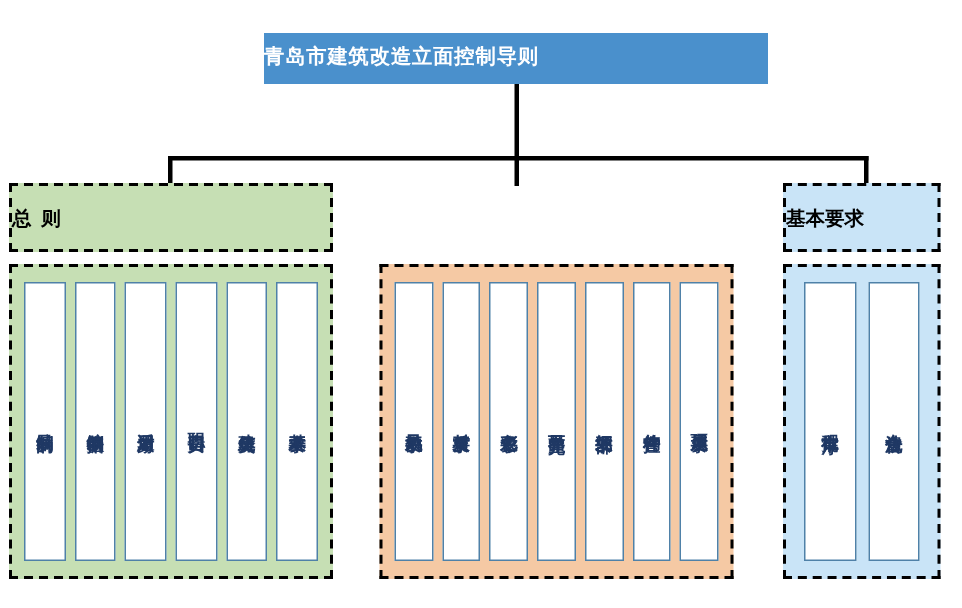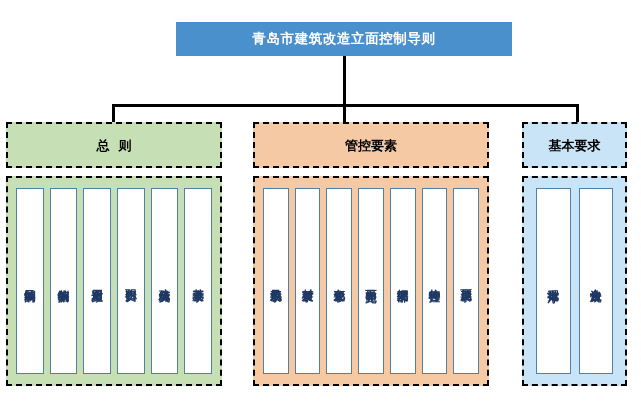--- a/index.html
+++ b/index.html
@@ -25,21 +25,21 @@
   
   .title-bar {
     position: absolute;
     left: 176px;
     top: 22px;
     width: 336px;
     height: 34px;
     background: #4a90cc;
     display: flex;
     align-items: center;
-    justify-content: center;
+    justify-content: flex-start;
     box-sizing: border-box;
   }
   .title-text {
     color: #ffffff;
     font-size: 13.5px;
     font-weight: bold;
     letter-spacing: 0.6px;
     line-height: 1;
     white-space: nowrap;
   }
@@ -55,21 +55,22 @@
   .conn-drop-mid  { left: 343px; top: 104px; width: 3px;  height: 20px; }
   .conn-drop-right{ left: 576px; top: 104px; width: 3px;  height: 20px; }
 
   
   .group-header {
     position: absolute;
     border: 2px dashed #000000;
     box-sizing: border-box;
     display: flex;
     align-items: center;
-    justify-content: center;
+    justify-content: flex-start;
+    font-family: Liberation Serif, serif;
   }
   .group-header .hdr-text {
     font-size: 13px;
     font-weight: bold;
     color: #000000;
     line-height: 1;
     white-space: pre;
   }
 
   .grp1-header { left: 6px;   top: 122px; width: 216px; height: 46px; background: #c6dfb4; }
@@ -144,23 +145,20 @@
       <span class="item-label">职责归口</span>
     </div>
     <div class="item-card">
       <span class="item-label">建筑分类</span>
     </div>
     <div class="item-card">
       <span class="item-label">基本要求</span>
     </div>
   </div>
 
-  <div class="group-header grp2-header">
-    <span class="hdr-text">管控要素</span>
-  </div>
   <div class="group-body grp2-body">
     <div class="item-card">
       <span class="item-label">风貌要求</span>
     </div>
     <div class="item-card">
       <span class="item-label">材质要求</span>
     </div>
     <div class="item-card">
       <span class="item-label">色彩要求</span>
     </div>

